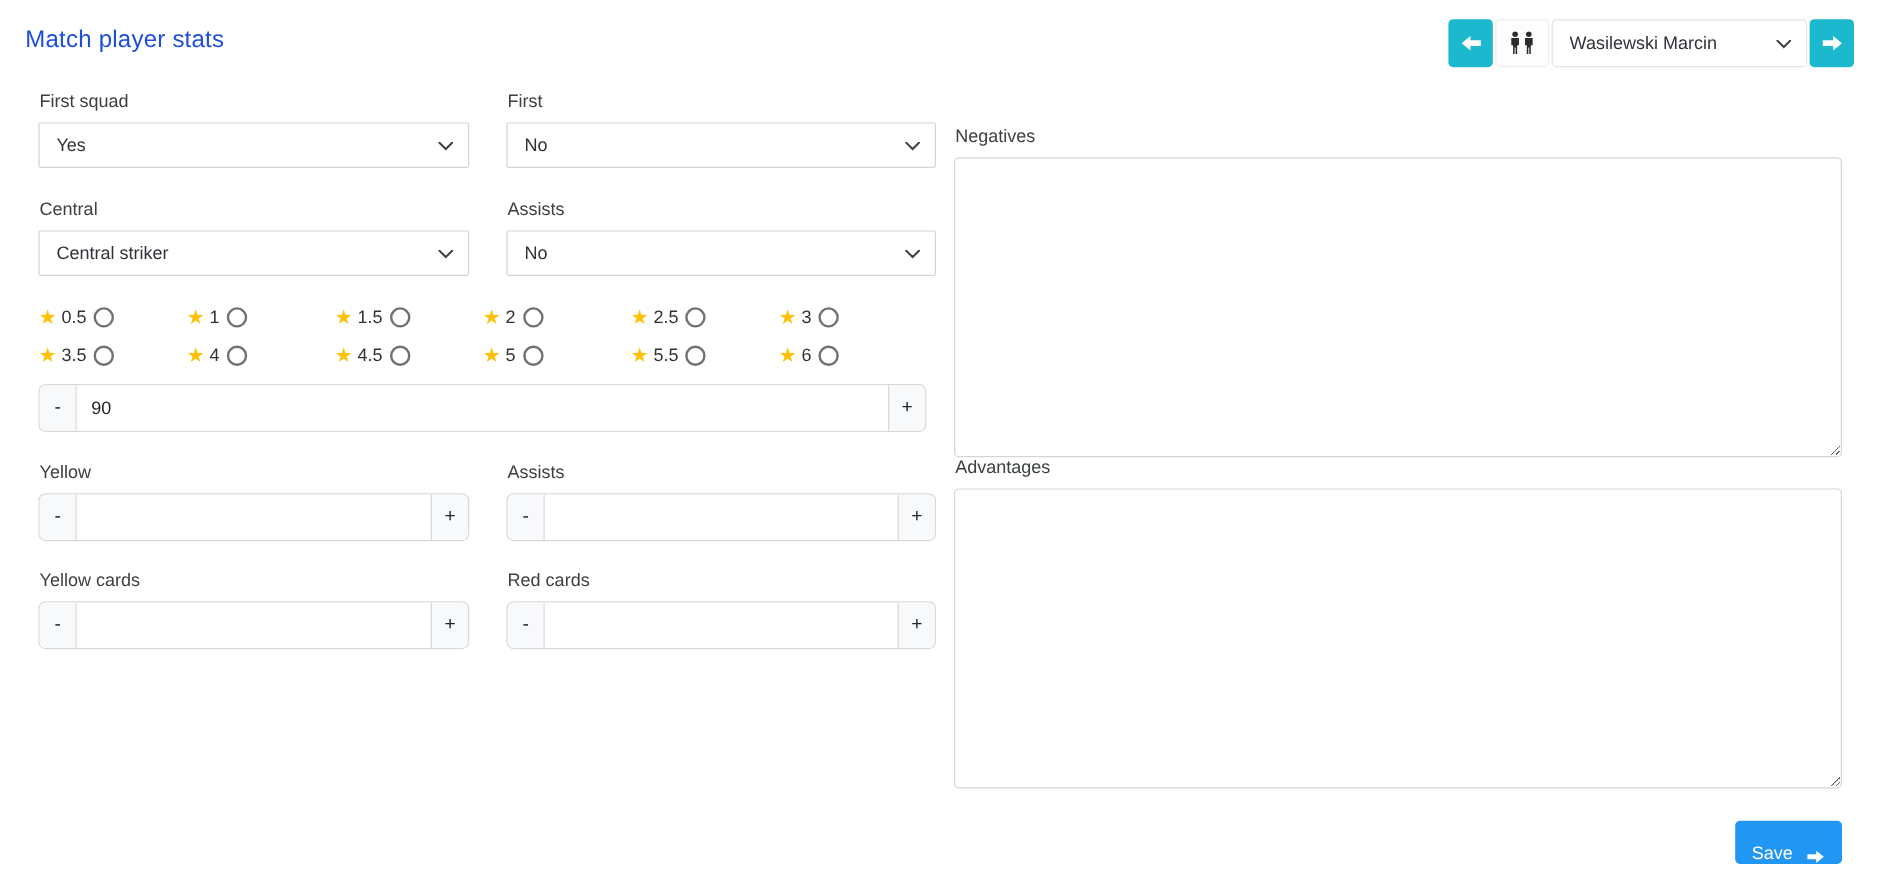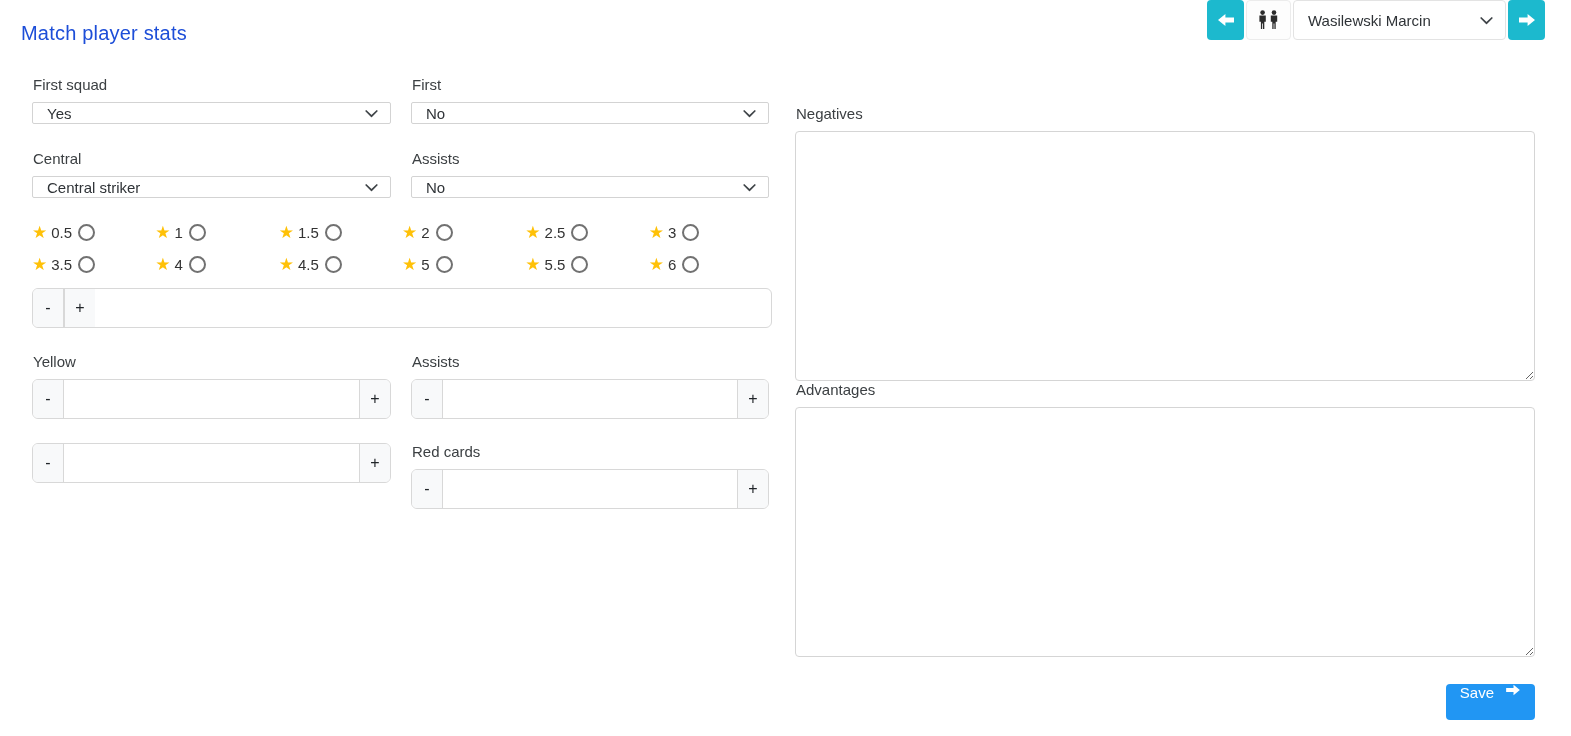--- a/index.html
+++ b/index.html
@@ -10,46 +10,46 @@
     font-family:"Liberation Sans", sans-serif;
     color:#212529;
     overflow:hidden;
   }
   
   .topbar { position:relative; height:68px; }
   .page-title {
     position:absolute; left:21px; top:22px; margin:0;
     font-size:20px; font-weight:500; color:#1d4ed8; letter-spacing:.2px;
   }
-  .player-nav { position:absolute; top:0; right:26px; display:flex; gap:2px; height:40px; }
+  .player-nav { position:absolute; top:16px; right:26px; display:flex; gap:2px; height:40px; }
   .nav-btn {
     border:none; display:flex; align-items:center; justify-content:center;
     cursor:pointer; border-radius:4px; padding:0; background:transparent;
   }
   .nav-btn.cyan { background:#1cb9ce; width:37px; }
   .nav-btn.light { background:#fdfdfd; border:1px solid #ececec; width:45px; }
   
   .select-wrap { position:relative; }
   .select-wrap select {
     appearance:none; -webkit-appearance:none; -moz-appearance:none;
     width:100%; background:#fff; font-family:inherit; font-size:15px; color:#2f3337;
     padding:0 32px 0 14px; cursor:pointer;
   }
   .select-wrap .chevron {
     position:absolute; right:13px; top:50%; transform:translateY(-40%);
     pointer-events:none; display:flex;
   }
   .player-select-wrap { width:213px; }
   .player-select-wrap select { height:40px; border:1px solid #e3e3e3; border-radius:4px; }
-  .form-select-wrap select { height:22px; border:1px solid #d3d3d3; border-radius:2px; }
+  .form-select-wrap select { height:38px; border:1px solid #d3d3d3; border-radius:2px; }
   
   .content { display:flex; gap:23px; padding:8px 0 0 32px; }
   .left-col { width:740px; }
   .right-col { width:740px; }
-  .grid-2 { display:grid; grid-template-columns:359px 358px; column-gap:20px; }
+  .grid-2 { display:grid; grid-template-columns:359px 358px; column-gap:31px; }
   .field label, .field-label {
     display:block; font-size:15px; color:#3c4043; margin:0 0 8px 1px; line-height:18px;
   }
   .mt-row { margin-top:26px; }
   
   .rating-grid {
     display:grid; grid-template-columns:repeat(6,1fr);
     row-gap:13px; margin-top:25px; width:740px;
   }
   .rating-item { display:flex; align-items:center; gap:3px; font-size:15px; color:#333; cursor:pointer; line-height:19px; }
@@ -77,21 +77,21 @@
   .textarea {
     width:740px; height:250px; border:1px solid #d5d5d5; border-radius:4px;
     resize:both; font-family:inherit; font-size:15px; padding:10px 12px; color:#333;
     display:block; outline:none;
   }
   .field-ta.second { margin-top:29px; }
   
   .save-row { display:flex; justify-content:flex-end; margin-top:27px; }
   .save-btn {
     height:36px; background:#2196f3; color:#fff; border:none; border-radius:4px;
-    font-size:15px; padding:0 14px; display:flex; align-items:flex-start; gap:11px;
+    font-size:15px; padding:0 14px; display:flex; align-items:flex-end; gap:11px;
     cursor:pointer; font-family:inherit;
   }
 </style>
 </head>
 <body>
 
 <div class="page">
 
   <header class="topbar">
     <h1 class="page-title">Match player stats</h1>
@@ -260,20 +260,21 @@
         <label class="rating-item">
             <span class="star">★</span>
             <span>6</span>
             <span class="radio"></span>
           </label>
       </div>
 
       <div class="field" style="margin-top:14px;">
         <div class="stepper">
           <button class="step-btn minus">-</button>
+          <input class="step-input" type="text" value="90" style="">
           <button class="step-btn plus">+</button>
         </div>
       </div>
 
       <div class="grid-2" style="margin-top:25px;">
         <div class="field">
           <label>Yellow</label>
           <div class="stepper">
             <button class="step-btn minus">-</button>
             <input class="step-input" type="text" value="" style="">
@@ -285,20 +286,21 @@
           <div class="stepper">
             <button class="step-btn minus">-</button>
             <input class="step-input" type="text" value="" style="">
             <button class="step-btn plus">+</button>
           </div>
         </div>
       </div>
 
       <div class="grid-2" style="margin-top:24px;">
         <div class="field">
+          <label>Yellow cards</label>
           <div class="stepper">
             <button class="step-btn minus">-</button>
             <input class="step-input" type="text" value="" style="">
             <button class="step-btn plus">+</button>
           </div>
         </div>
         <div class="field">
           <label>Red cards</label>
           <div class="stepper">
             <button class="step-btn minus">-</button>

